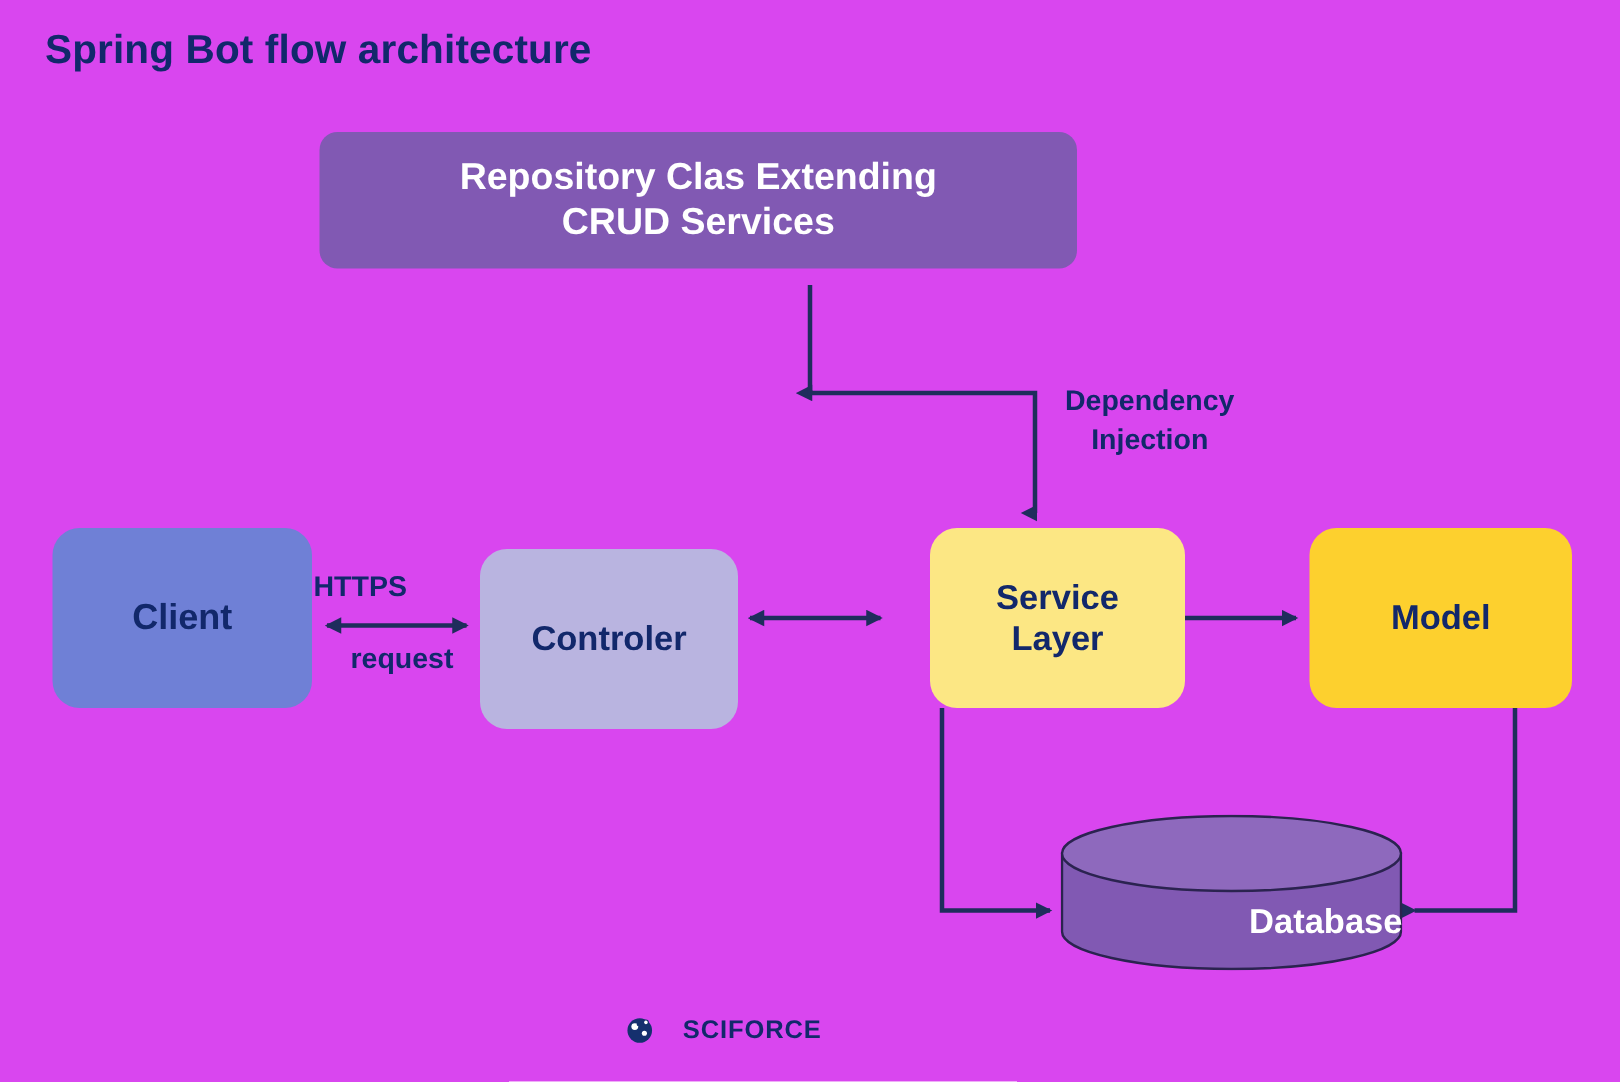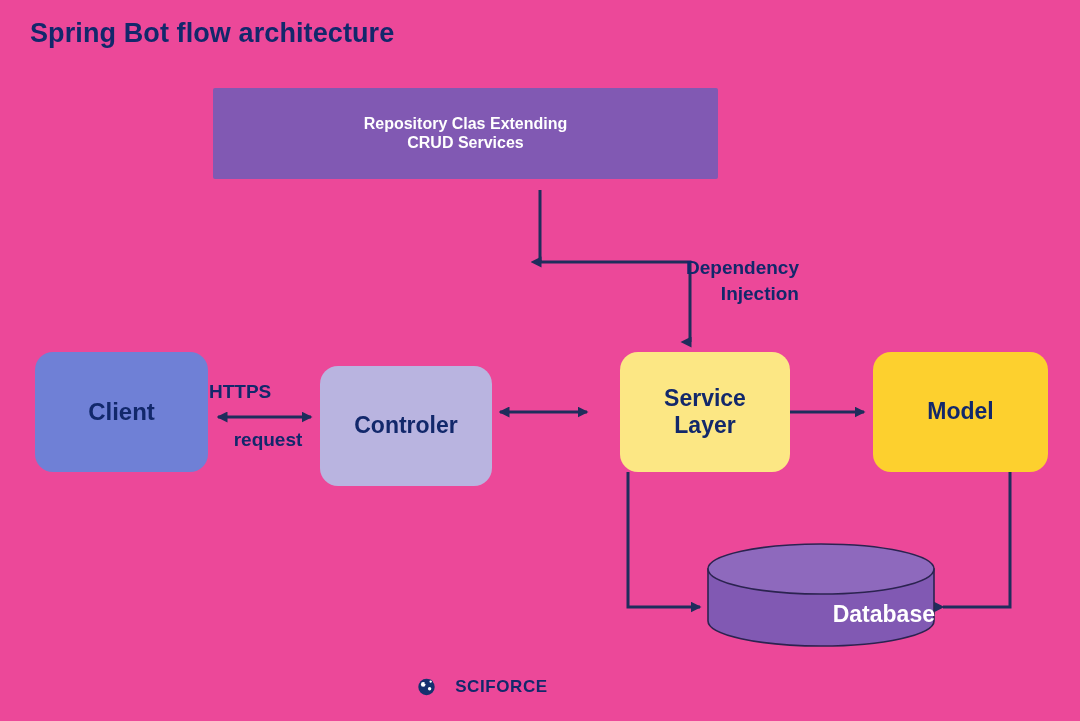--- a/index.html
+++ b/index.html
@@ -7,21 +7,21 @@
     padding: 0;
     background: #ffffff;
   }
   body {
     font-family: "Liberation Sans", sans-serif;
   }
   #canvas {
     position: relative;
     width: 1080px;
     height: 721px;
-    background: #ec4899;
+    background: #d946ef;
     overflow: hidden;
   }
   #title {
     position: absolute;
     left: 30px;
     top: 18px;
     font-size: 27px;
     font-weight: bold;
     color: #12286b;
     letter-spacing: 0.1px;
@@ -37,22 +37,22 @@
     line-height: 1.18;
     box-sizing: border-box;
   }
   #repo-box {
     left: 213px;
     top: 88px;
     width: 505px;
     height: 91px;
     background: #8159b3;
     color: #ffffff;
-    font-size: 16px;
-    border-radius: 2px;
+    font-size: 25px;
+    border-radius: 12px;
   }
   #client-box {
     left: 35px;
     top: 352px;
     width: 173px;
     height: 120px;
     background: #6f80d6;
     color: #12286b;
     font-size: 24px;
     border-radius: 18px;
@@ -120,23 +120,23 @@
     text-align: left;
     width: 88px;
   }
   #lbl-request {
     left: 216px;
     top: 427px;
     text-align: center;
     width: 104px;
   }
   #lbl-di {
-    left: 686px;
+    left: 710px;
     top: 255px;
-    text-align: right;
+    text-align: center;
   }
   #lbl-jpa {
     left: 872px;
     top: 505px;
     text-align: right;
     width: 128px;
   }
   #arrows {
     position: absolute;
     left: 0;

